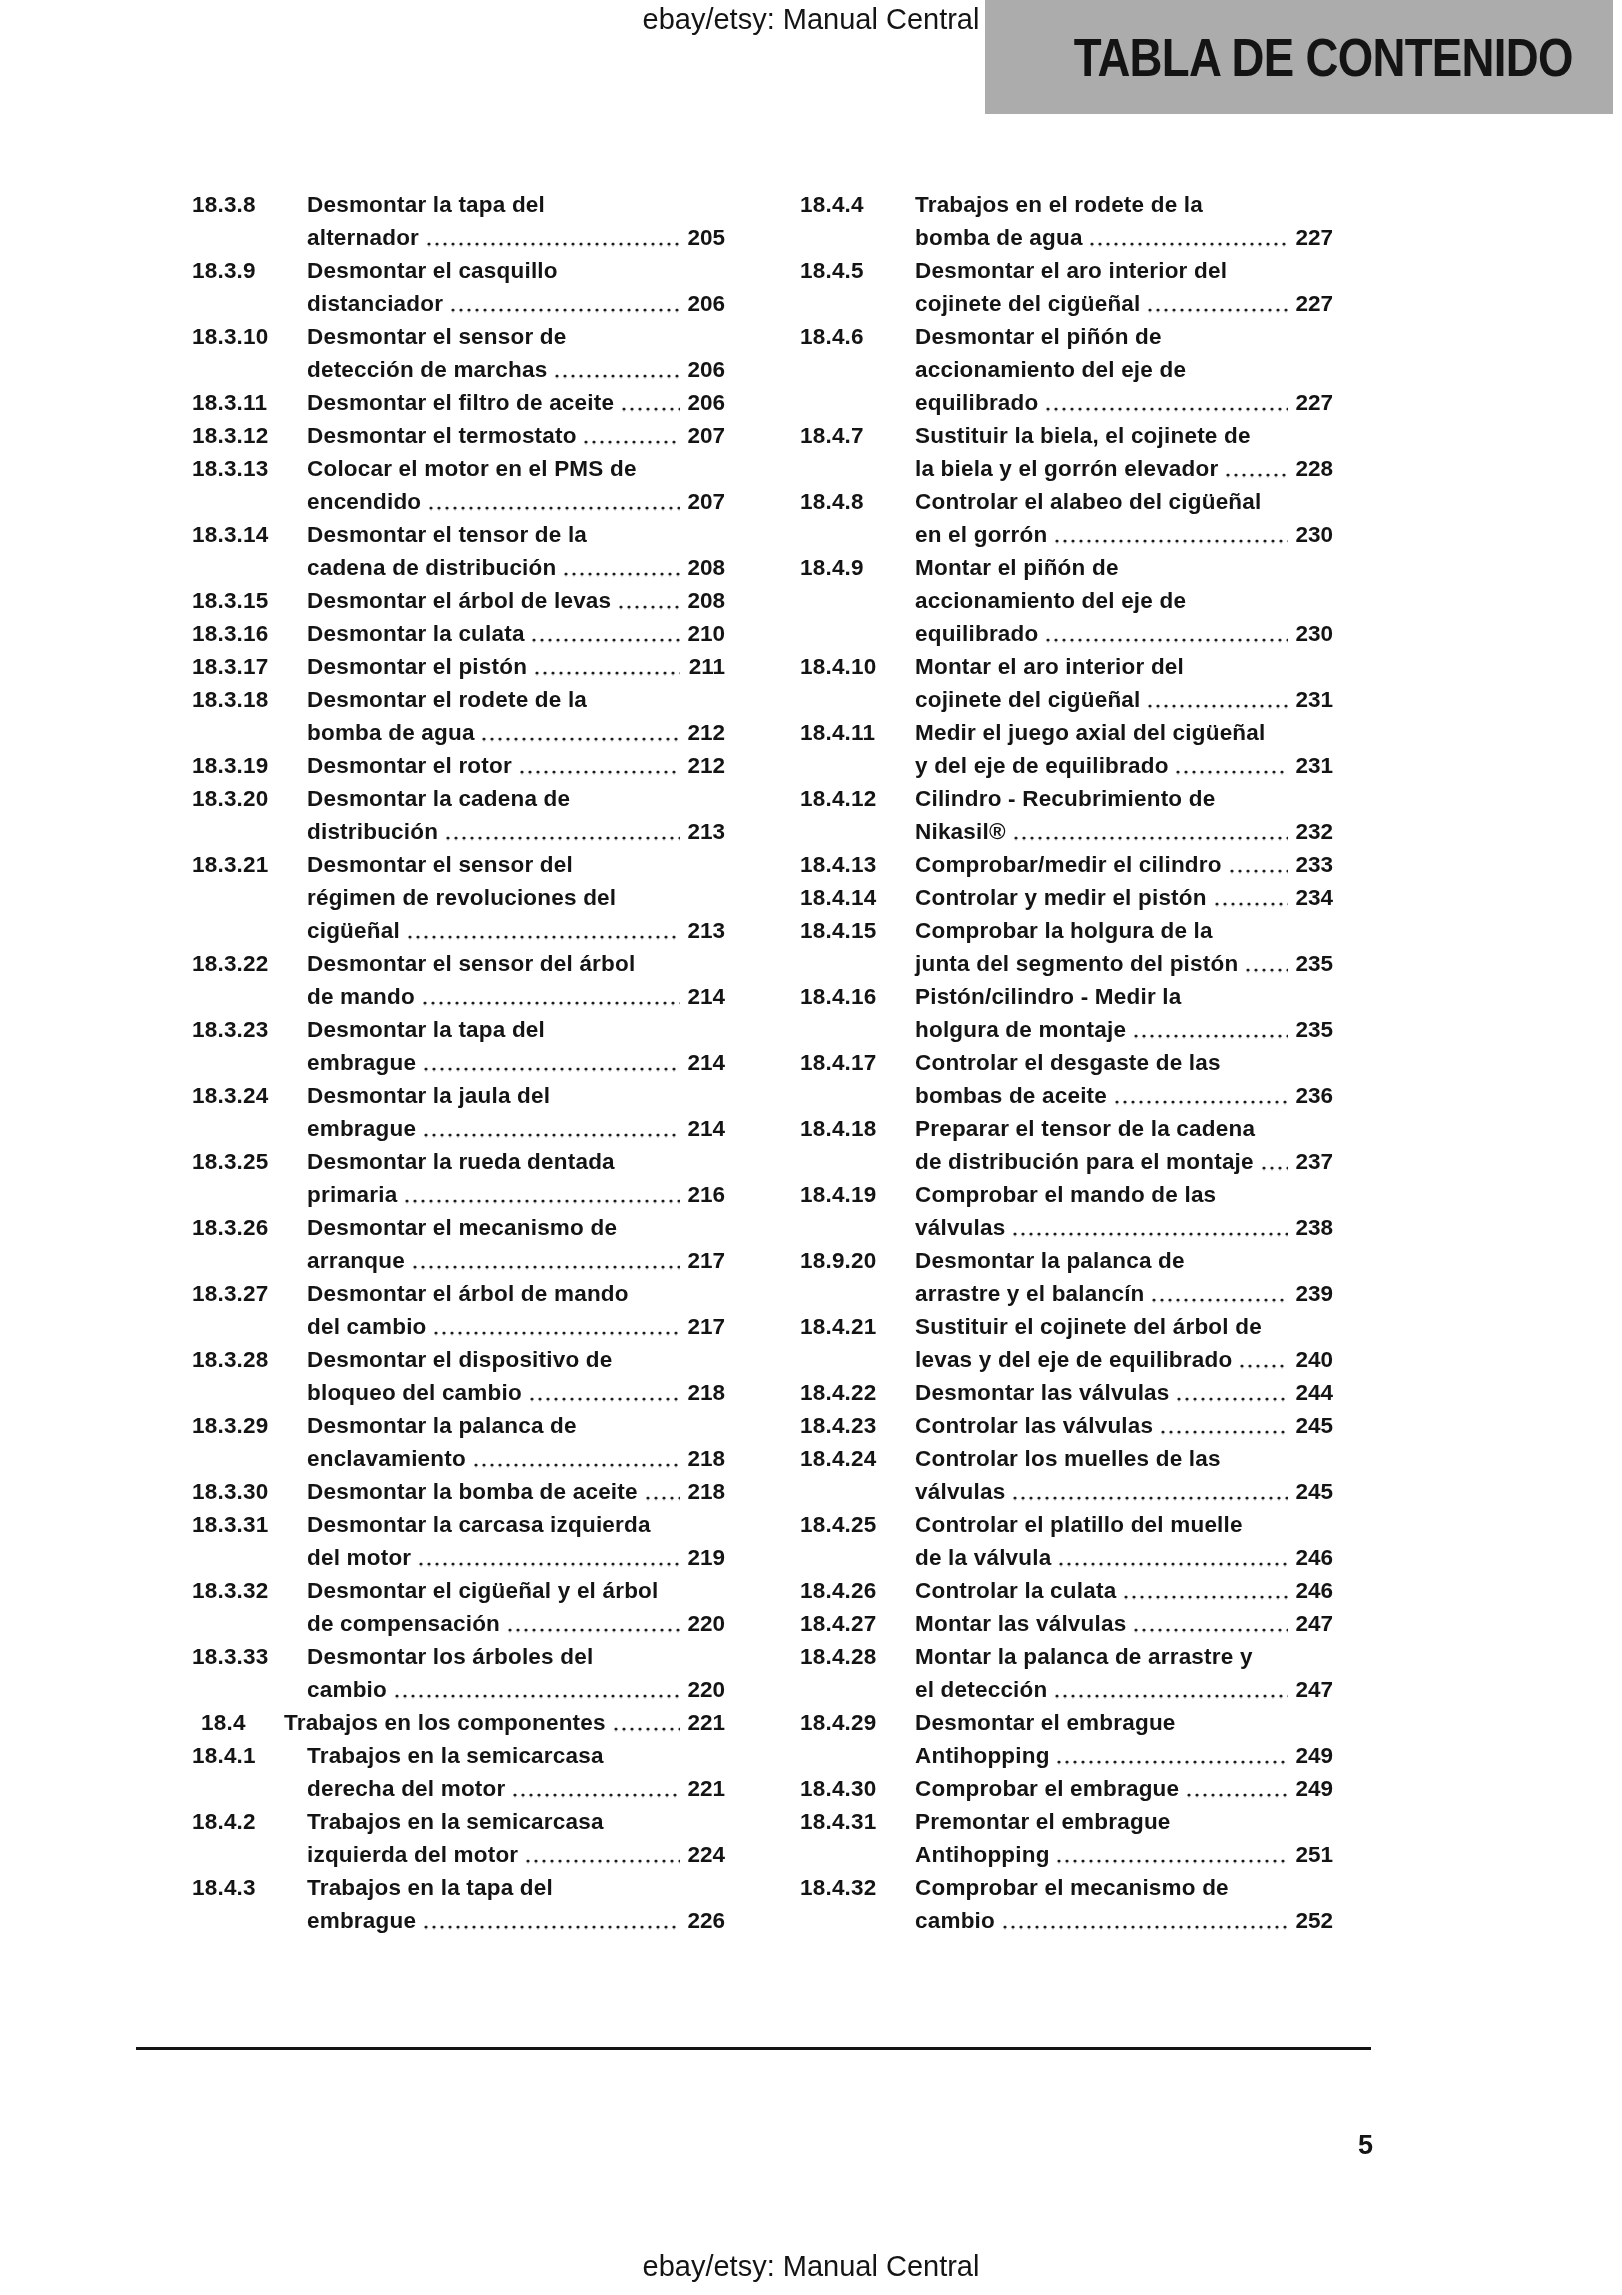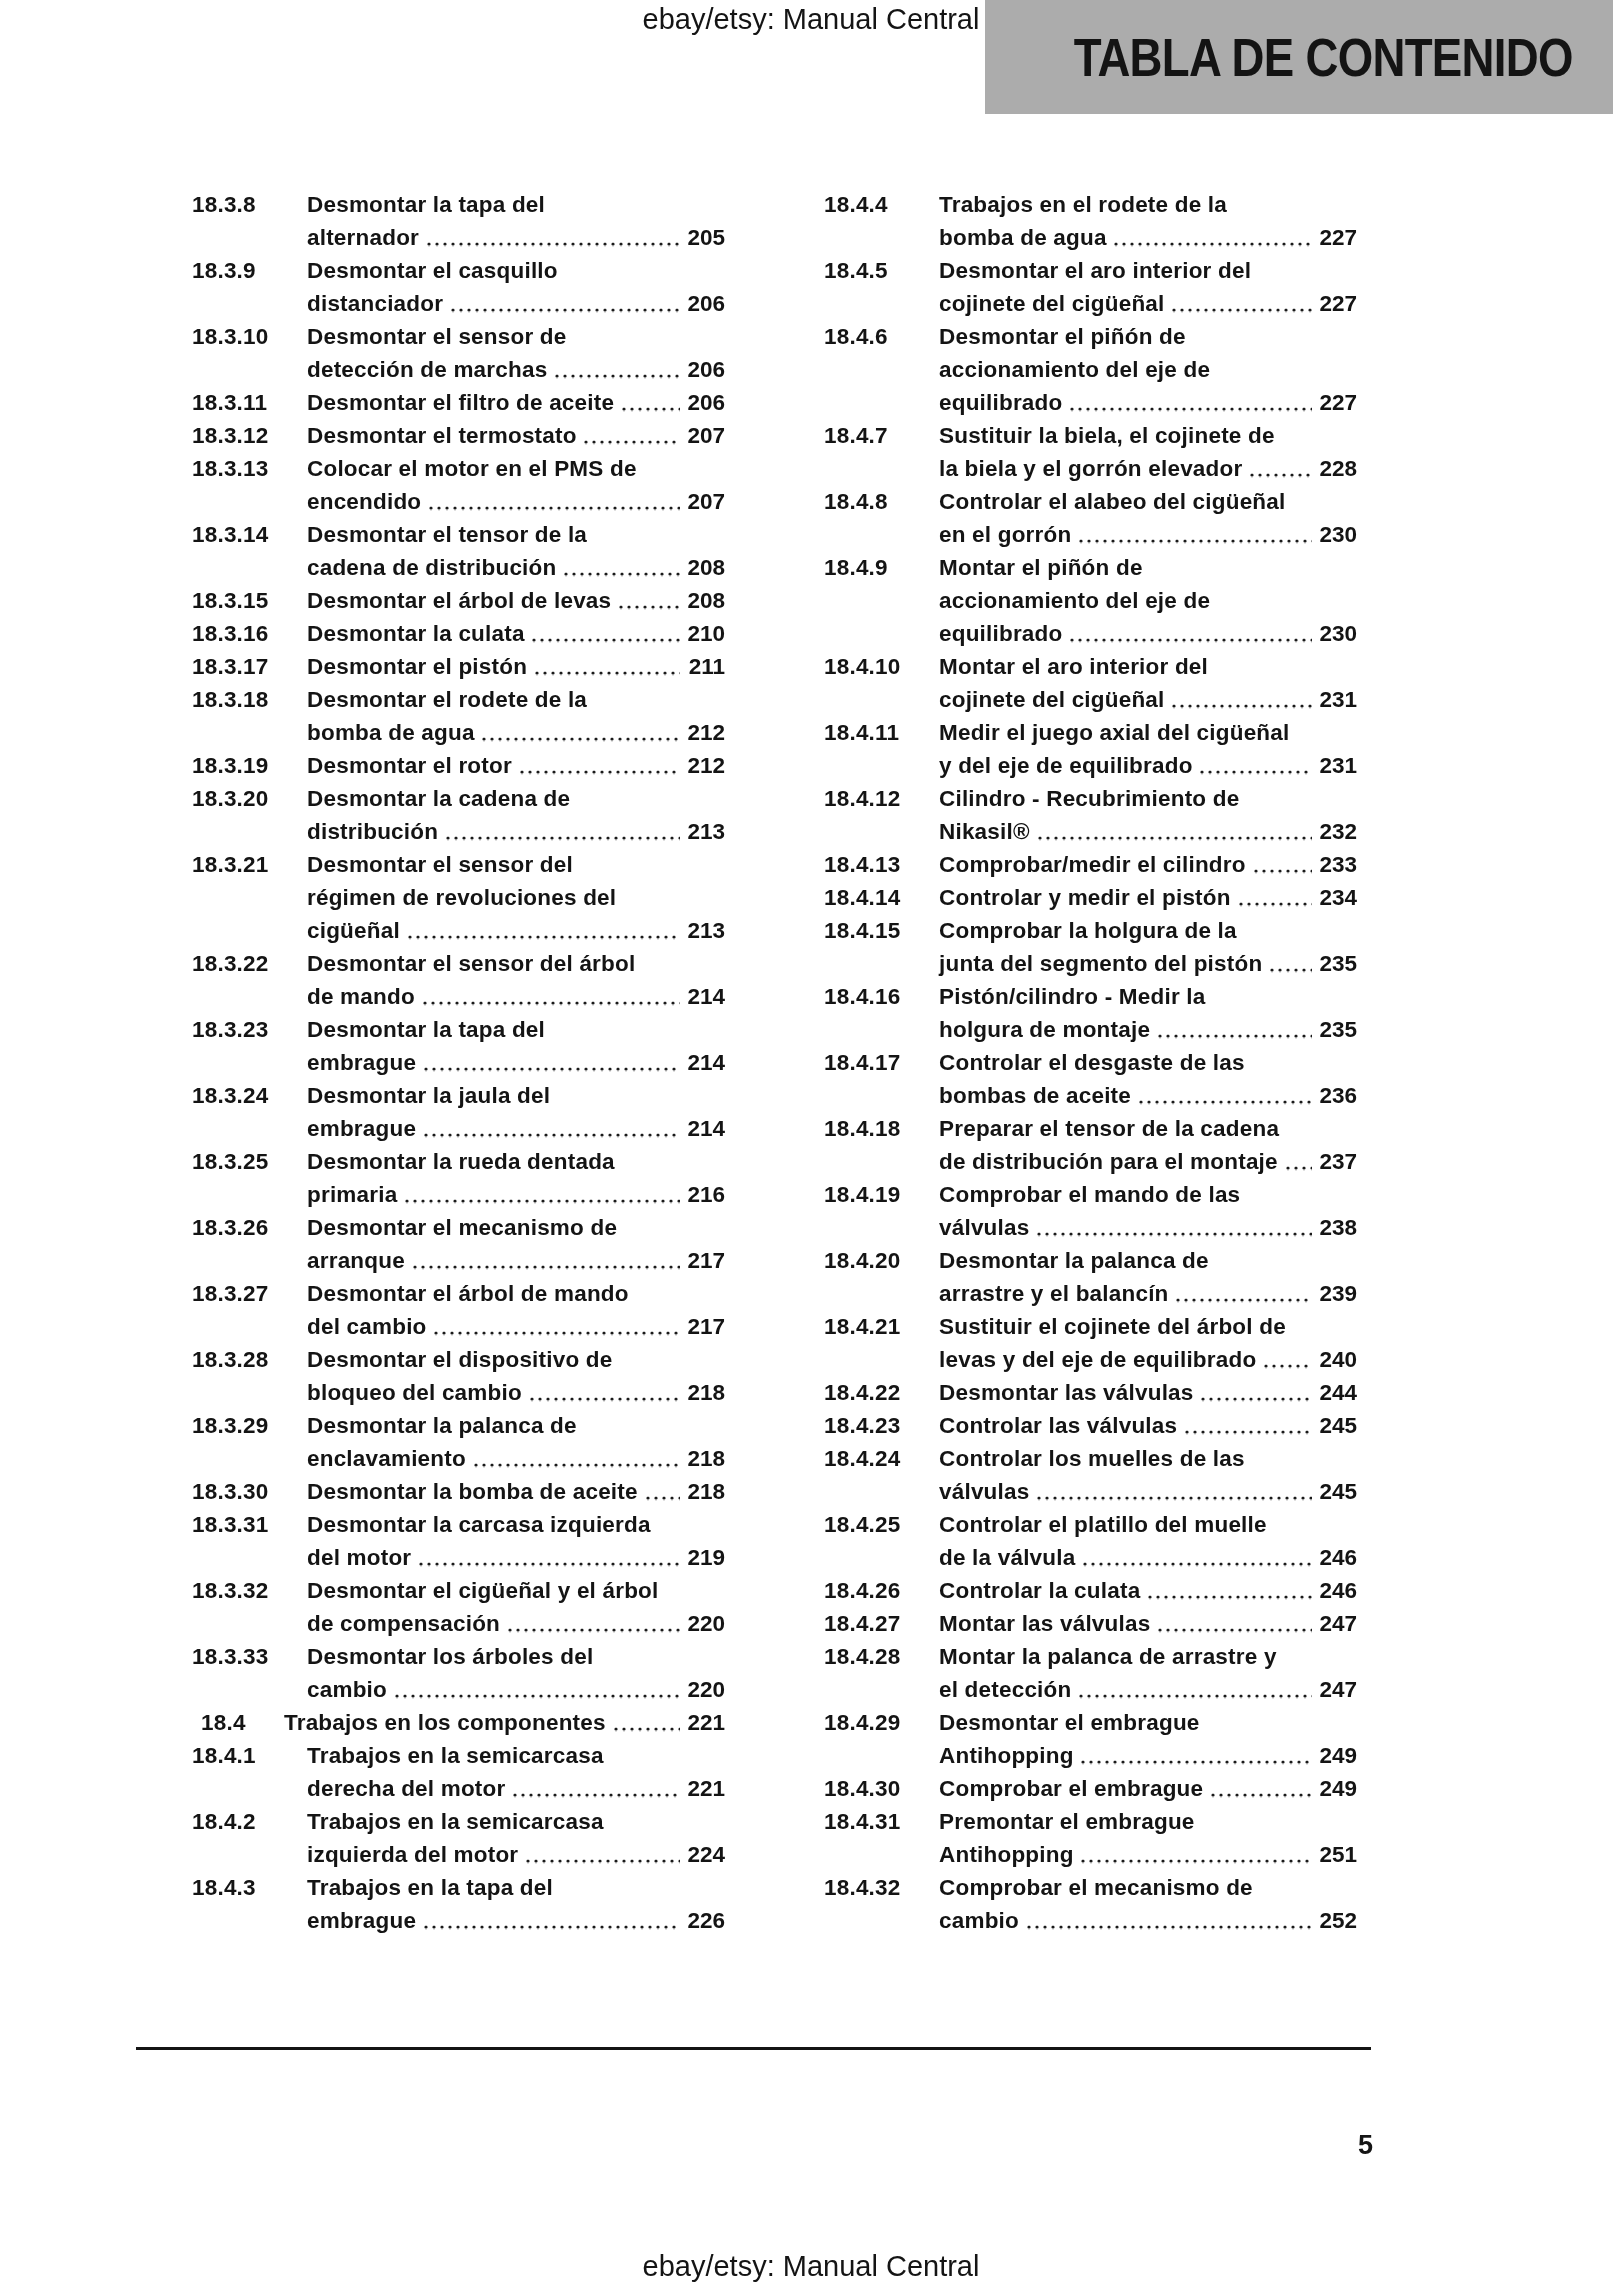--- a/index.html
+++ b/index.html
@@ -25,21 +25,21 @@
     position:absolute;top:0;right:9px;width:628px;height:114px;
     background:var(--banner-bg);
     display:flex;align-items:center;justify-content:flex-end;
   }
   .banner-title{
     font-size:53px;font-weight:bold;white-space:nowrap;
     transform:scaleX(0.86);letter-spacing:-0.8px;
   }
   .col{position:absolute;top:188px;}
   .col-left{left:192px;width:533px;}
-  .col-right{left:824px;width:533px;}
+  .col-right{left:800px;width:533px;}
   .entry{display:flex;font-weight:bold;}
   .num{
     flex:0 0 115px;font-size:22.5px;line-height:33px;
     white-space:nowrap;letter-spacing:0.2px;
   }
   .entry.level2 .num{flex-basis:83px;margin-left:9px;}
   .body{flex:1;min-width:0;}
   .line{display:flex;font-size:22.5px;line-height:33px;}
   .text{white-space:nowrap;letter-spacing:0.2px;}
   .leader{
@@ -649,21 +649,21 @@
             <span class="text">Comprobar el mando de las</span>
           </div>
           <div class="line">
             <span class="text">válvulas</span>
             <span class="leader"></span>
             <span class="pagenum">238</span>
           </div>
         </div>
       </div>
       <div class="entry">
-        <span class="num">18.4.20</span>
+        <span class="num">18.9.20</span>
         <div class="body">
           <div class="line">
             <span class="text">Desmontar la palanca de</span>
           </div>
           <div class="line">
             <span class="text">arrastre y el balancín</span>
             <span class="leader"></span>
             <span class="pagenum">239</span>
           </div>
         </div>

